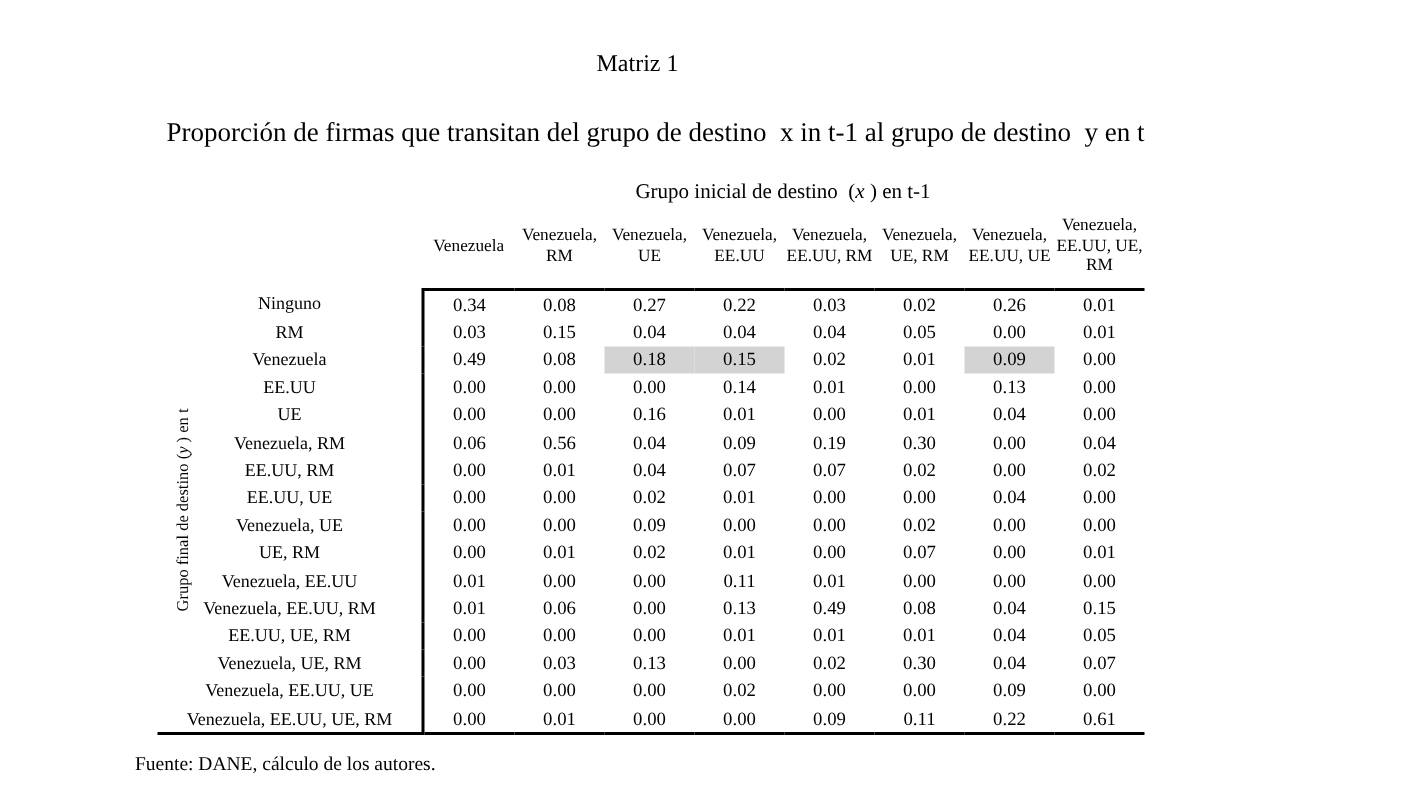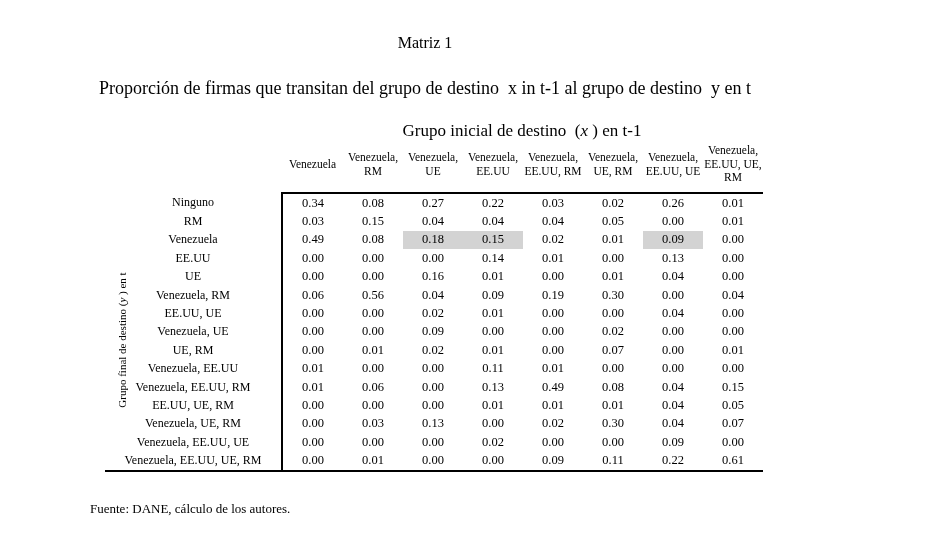--- a/index.html
+++ b/index.html
@@ -10,25 +10,25 @@
     color: #000;
     position: relative;
     overflow: hidden;
   }
   .canvas { position: absolute; inset: 0; }
 
   
   .t-line { position: absolute; left: 0; width: 850px; text-align: center; white-space: pre; }
   .t1 { top: 34px;  font-size: 16px; font-weight: normal; }
   .t2 { top: 57px;  font-size: 16px; font-weight: bold; }
-  .t3 { top: 78px;  font-size: 18px; }
+  .t3 { top: 78px;  font-size: 18px; padding-left: 12px; }
   .t4 { top: 101px; font-size: 13.5px; font-weight: bold; }
   .group-initial {
     position: absolute; left: 281px; width: 482px; top: 121px;
-    text-align: center; font-size: 17px; white-space: pre;
+    text-align: center; font-size: 14px; white-space: pre;
   }
   .var-italic { font-style: italic; }
 
   
   .matrix-wrap { position: absolute; left: 105px; top: 137px; }
   table.matrix { border-collapse: collapse; table-layout: fixed; }
   table.matrix th, table.matrix td { padding: 0; font-weight: normal; }
 
   th.corner { width: 176px; }
   th.col-h {
@@ -150,20 +150,31 @@
             <td class="val first-data">0.06</td>
             <td class="val">0.56</td>
             <td class="val">0.04</td>
             <td class="val">0.09</td>
             <td class="val">0.19</td>
             <td class="val">0.30</td>
             <td class="val">0.00</td>
             <td class="val">0.04</td>
           </tr>
           <tr>
+            <td class="row-label">EE.UU, RM</td>
+            <td class="val first-data">0.00</td>
+            <td class="val">0.01</td>
+            <td class="val">0.04</td>
+            <td class="val">0.07</td>
+            <td class="val">0.07</td>
+            <td class="val">0.02</td>
+            <td class="val">0.00</td>
+            <td class="val">0.02</td>
+          </tr>
+          <tr>
             <td class="row-label">EE.UU, UE</td>
             <td class="val first-data">0.00</td>
             <td class="val">0.00</td>
             <td class="val">0.02</td>
             <td class="val">0.01</td>
             <td class="val">0.00</td>
             <td class="val">0.00</td>
             <td class="val">0.04</td>
             <td class="val">0.00</td>
           </tr>

